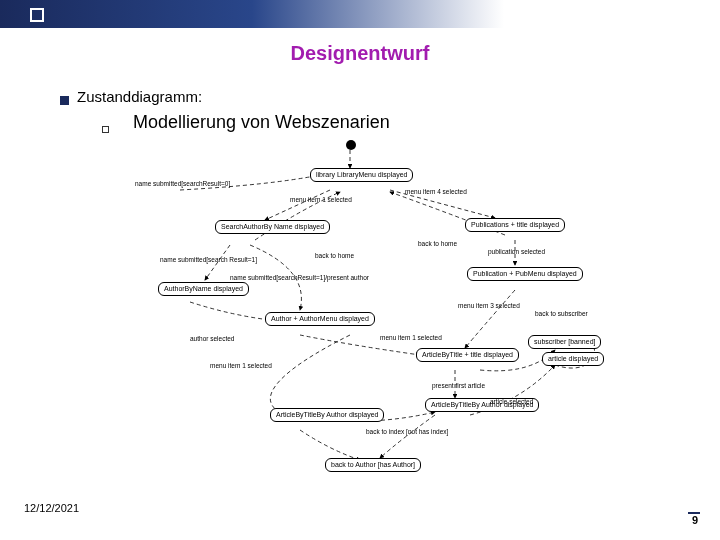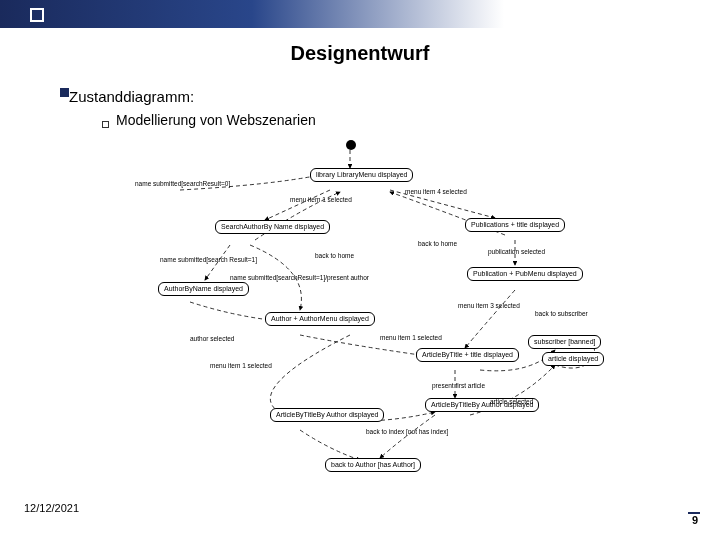--- a/index.html
+++ b/index.html
@@ -28,41 +28,41 @@
     background: transparent;
   }
   .slide-title {
     position: absolute;
     top: 42px;
     left: 0;
     width: 100%;
     text-align: center;
     font-size: 20px;
     font-weight: bold;
-    color: #000000;
+    color: #a21caf;
   }
   .sub1 {
     position: absolute;
     top: 88px;
     left: 60px;
     font-size: 15px;
     color: #000;
     display: flex;
-    align-items: flex-start;
-    gap: 0;
+    align-items: flex-end;
+    gap: 8px;
   }
   .sub2 {
     position: absolute;
     top: 112px;
     left: 102px;
-    font-size: 14px;
+    font-size: 18px;
     color: #000;
     display: flex;
     align-items: flex-end;
-    gap: 7px;
+    gap: 24px;
   }
   .bullet-square-dark {
     width: 9px;
     height: 9px;
     background: #1a2a5c;
     display: inline-block;
   }
   .bullet-square-open {
     width: 7px;
     height: 7px;

